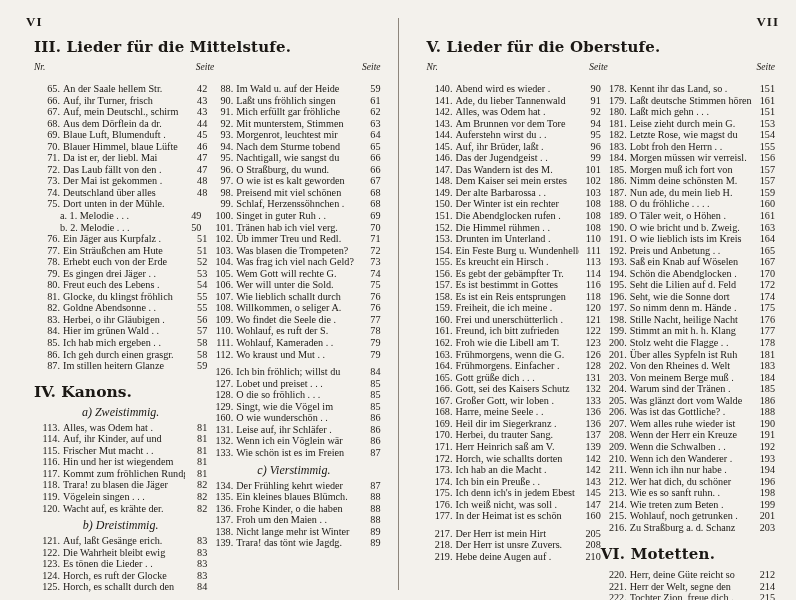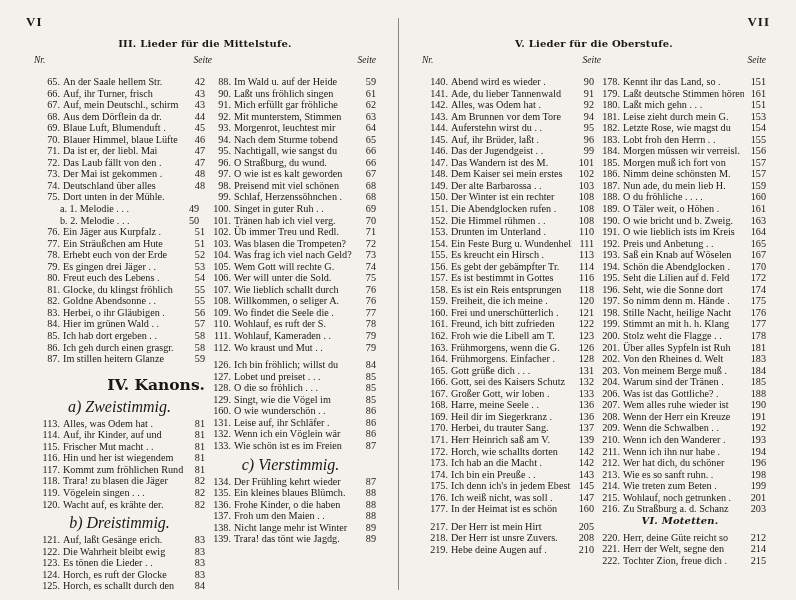--- a/index.html
+++ b/index.html
@@ -7,21 +7,21 @@
     width:796px;height:600px;
     background:#f3f1ec;
     font-family:"Liberation Serif", serif;
     color:#1b1814;
     overflow:hidden;
   }
   .page{
     position:relative;
     width:796px;height:600px;
     box-sizing:border-box;
-    padding:14px 26px 10px 26px;
+    padding:14px 17px 10px 26px;
   }
   .folio{
     font-family:"Liberation Serif", serif;
     font-weight:bold;
     font-size:13px;
     letter-spacing:1px;
   }
   .folio-row{
     display:flex;justify-content:space-between;
     margin-bottom:6px;
@@ -39,28 +39,27 @@
   }
   .col.left{padding-left:8px;padding-right:22px;}
   .col.right{padding-left:24px;padding-right:4px;}
   .vrule{
     position:absolute;
     left:398px;top:18px;bottom:10px;
     width:1px;background:#6b6257;
     opacity:.75;
   }
   h2.section{
-    text-align:center;
-    font-size:10px;
+    font-size:15px;
     font-weight:bold;
     margin:2px 0 6px 0;
     letter-spacing:.2px;
     font-family:"DejaVu Serif", serif;
   }
-  h2.section.sub{margin-top:0;font-style:italic;}
+  h2.section.sub{margin-top:12px;}
   .colheads{
     display:flex;
     font-size:9.5px;
     font-style:italic;
     margin-bottom:11px;
   }
   .colheads .nr{width:30px;}
   .colheads .sp{flex:1;}
   .colheads .seite{width:62px;text-align:right;padding-right:14px;}
   .colheads .seite2{width:34px;text-align:right;}
@@ -86,35 +85,35 @@
   }
   ul.entries li .pg{
     width:22px;
     text-align:right;
     flex:0 0 auto;
   }
   .two-up{display:flex;}
   .two-up .half{width:50%;}
   .subhead{
     text-align:center;
-    font-size:16px;
+    font-size:12px;
     font-style:italic;
     margin:4px 0 2px 0;
   }
   .melodie{
     font-size:10.2px;
     line-height:11.55px;
     padding-left:26px;
   }
   .melodie .line{display:flex;}
   .melodie .line .lbl{flex:1;}
   .melodie .line .pg{width:22px;text-align:center;}
   .spacer{height:6px;}
   .kanon-head{
-    text-align:right;
+    text-align:left;
     font-size:15.5px;
     font-weight:bold;
     margin:10px 0 4px 0;
     font-family:"DejaVu Serif", serif;
   }
 </style>
 </head>
 <body>
 
 <div class="page">
@@ -250,21 +249,21 @@
                 <span class="txt">Herbei, o ihr Gläubigen .</span>
                 <span class="pg">56</span>
               </li>
               <li>
                 <span class="num">84.</span>
                 <span class="txt">Hier im grünen Wald . .</span>
                 <span class="pg">57</span>
               </li>
               <li>
                 <span class="num">85.</span>
-                <span class="txt">Ich hab dort ergeben . .</span>
+                <span class="txt">Ich hab mich ergeben . .</span>
                 <span class="pg">58</span>
               </li>
               <li>
                 <span class="num">86.</span>
                 <span class="txt">Ich geh durch einen grasgr.</span>
                 <span class="pg">58</span>
               </li>
               <li>
                 <span class="num">87.</span>
                 <span class="txt">Im stillen heitern Glanze</span>
@@ -905,20 +904,25 @@
                 <span class="num">203.</span>
                 <span class="txt">Von meinem Berge muß .</span>
                 <span class="pg">184</span>
               </li>
               <li>
                 <span class="num">204.</span>
                 <span class="txt">Warum sind der Tränen .</span>
                 <span class="pg">185</span>
               </li>
               <li>
+                <span class="num">205.</span>
+                <span class="txt">Was glänzt dort vom Walde</span>
+                <span class="pg">186</span>
+              </li>
+              <li>
                 <span class="num">206.</span>
                 <span class="txt">Was ist das Gottliche? .</span>
                 <span class="pg">188</span>
               </li>
               <li>
                 <span class="num">207.</span>
                 <span class="txt">Wem alles ruhe wieder ist</span>
                 <span class="pg">190</span>
               </li>
               <li>

